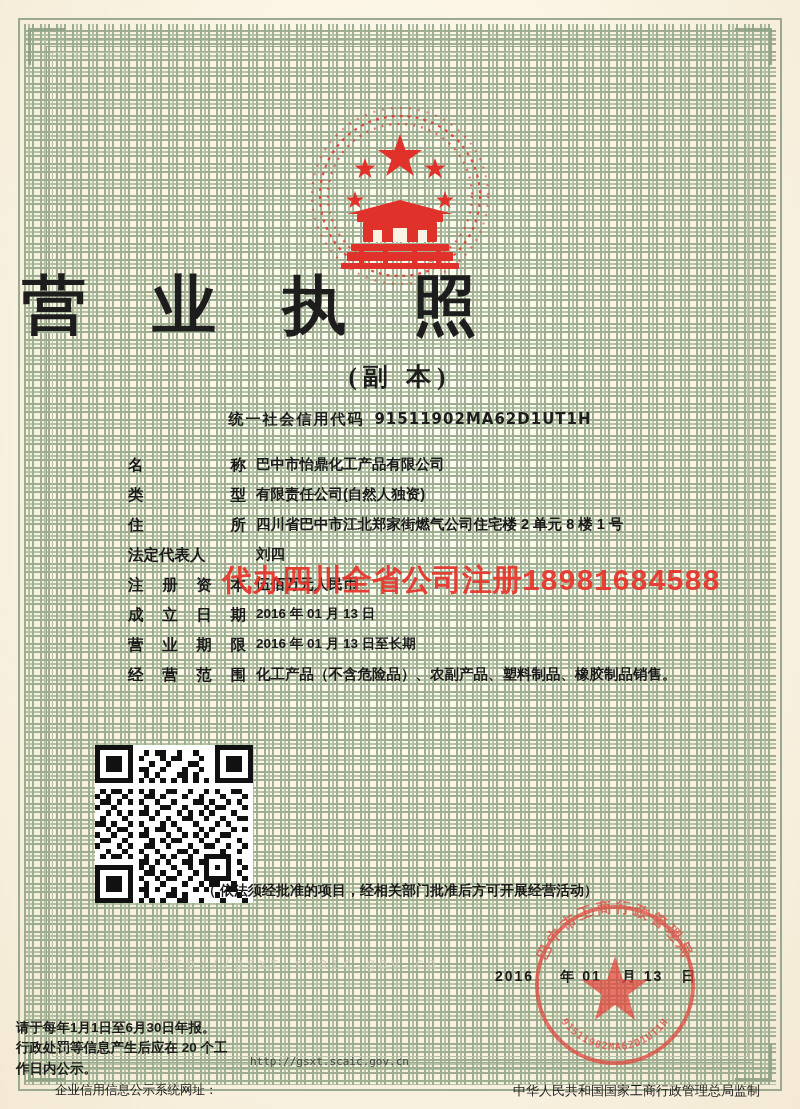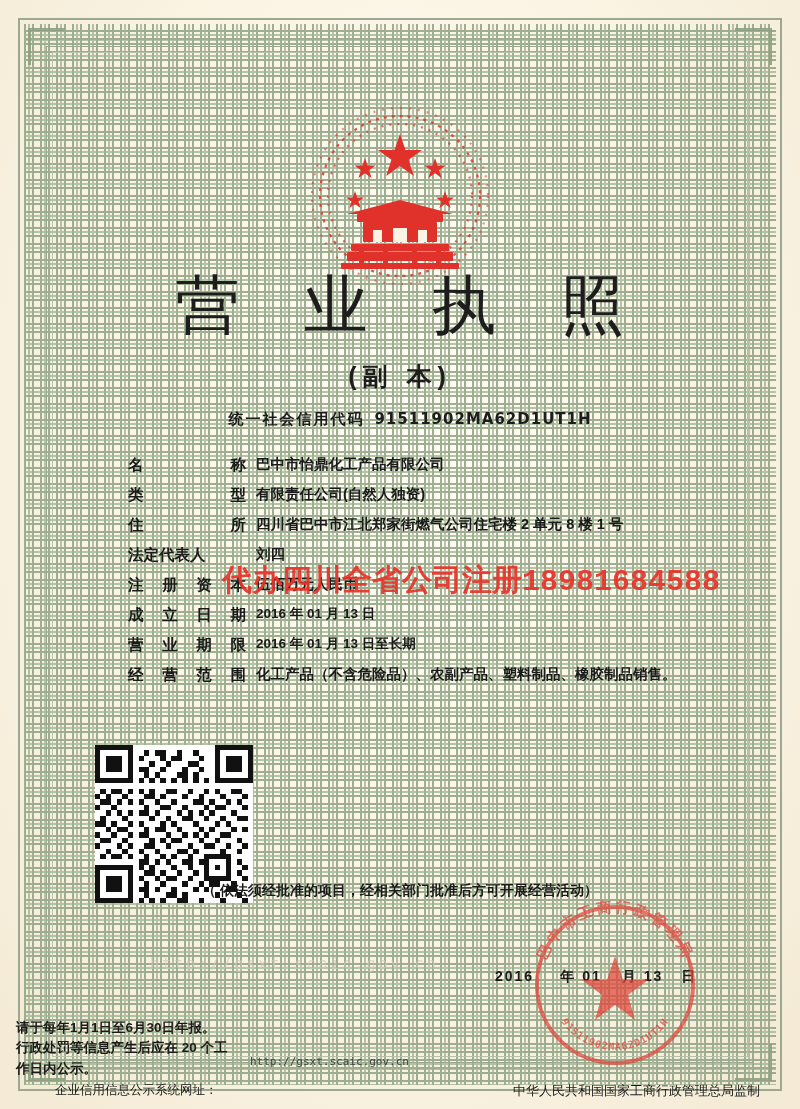--- a/index.html
+++ b/index.html
@@ -55,31 +55,31 @@
 
   
   .emblem{
     position:absolute;left:50%;top:96px;transform:translateX(-50%);
     width:210px;height:200px;
   }
   .emblem svg{display:block;}
 
   
   .title{
-    position:absolute;left:0;right:0;top:262px;text-align:center;
+    position:absolute;left:0;right:0;top:262px;
     font-family:"DejaVu Serif","Liberation Serif",serif;
-    font-weight:normal;
+    font-weight:bold;
     font-size:64px;
     letter-spacing:22px;
     color:#1d1d1d;
     text-indent:22px;
   }
   .subtitle{
     position:absolute;left:0;right:0;top:360px;text-align:center;
-    font-family:Liberation Sans, sans-serif;
+    font-family:Liberation Serif, serif;
     font-weight:bold;
     font-size:25px;letter-spacing:6px;color:#1d1d1d;
   }
   .credit-code{
     position:absolute;left:0;right:0;top:410px;text-align:center;
     font-size:15px;font-weight:bold;color:#1d1d1d;
     letter-spacing:2px;
     padding-left:20px;
   }
   .credit-code .num{letter-spacing:1px;margin-left:10px;font-family:"DejaVu Sans",sans-serif;}

